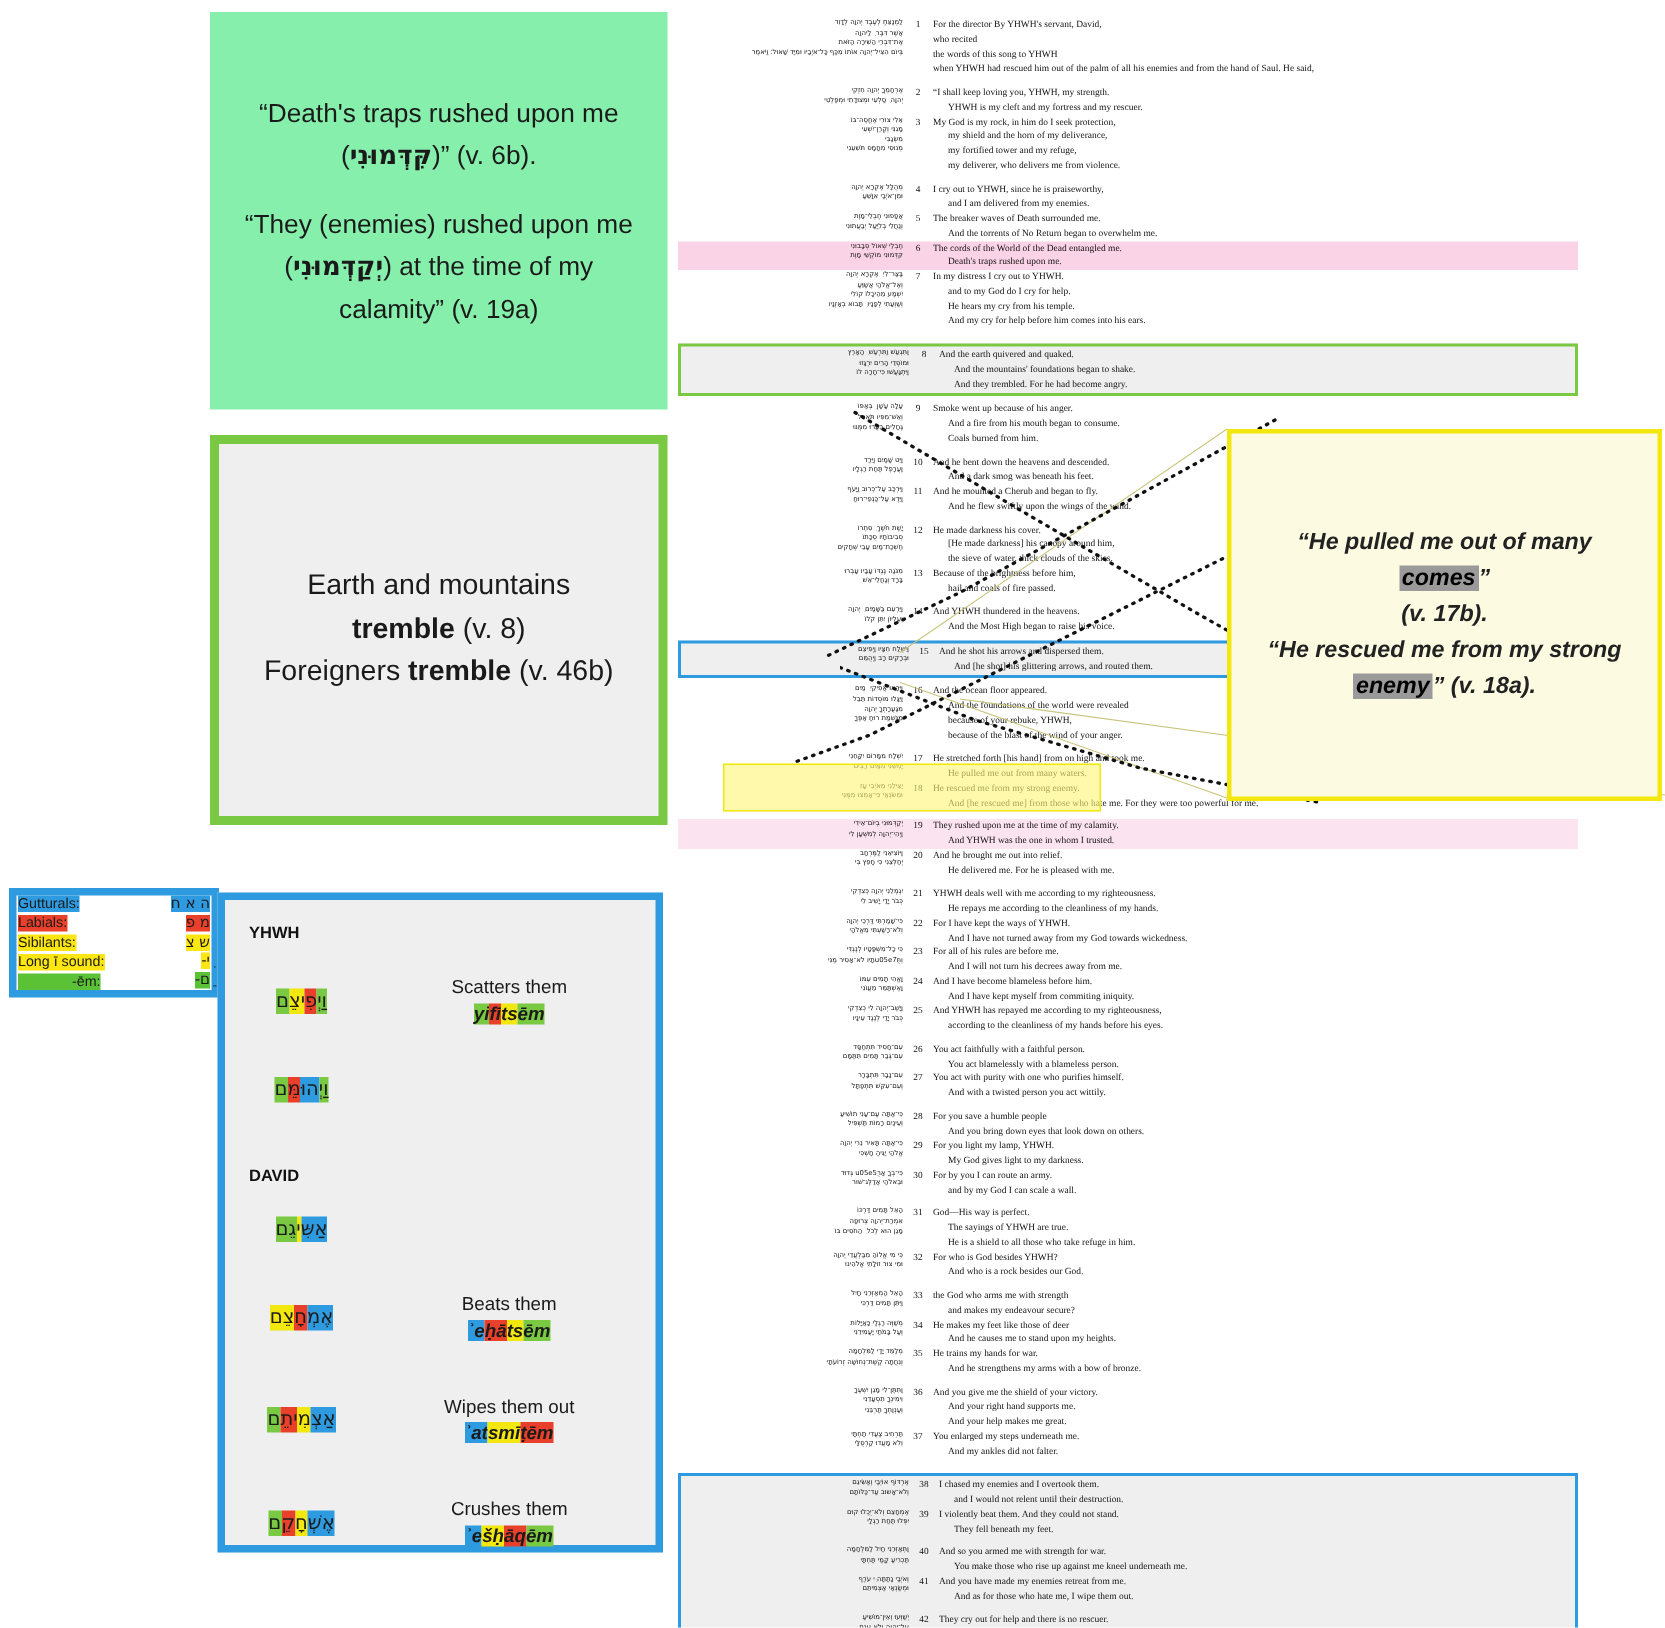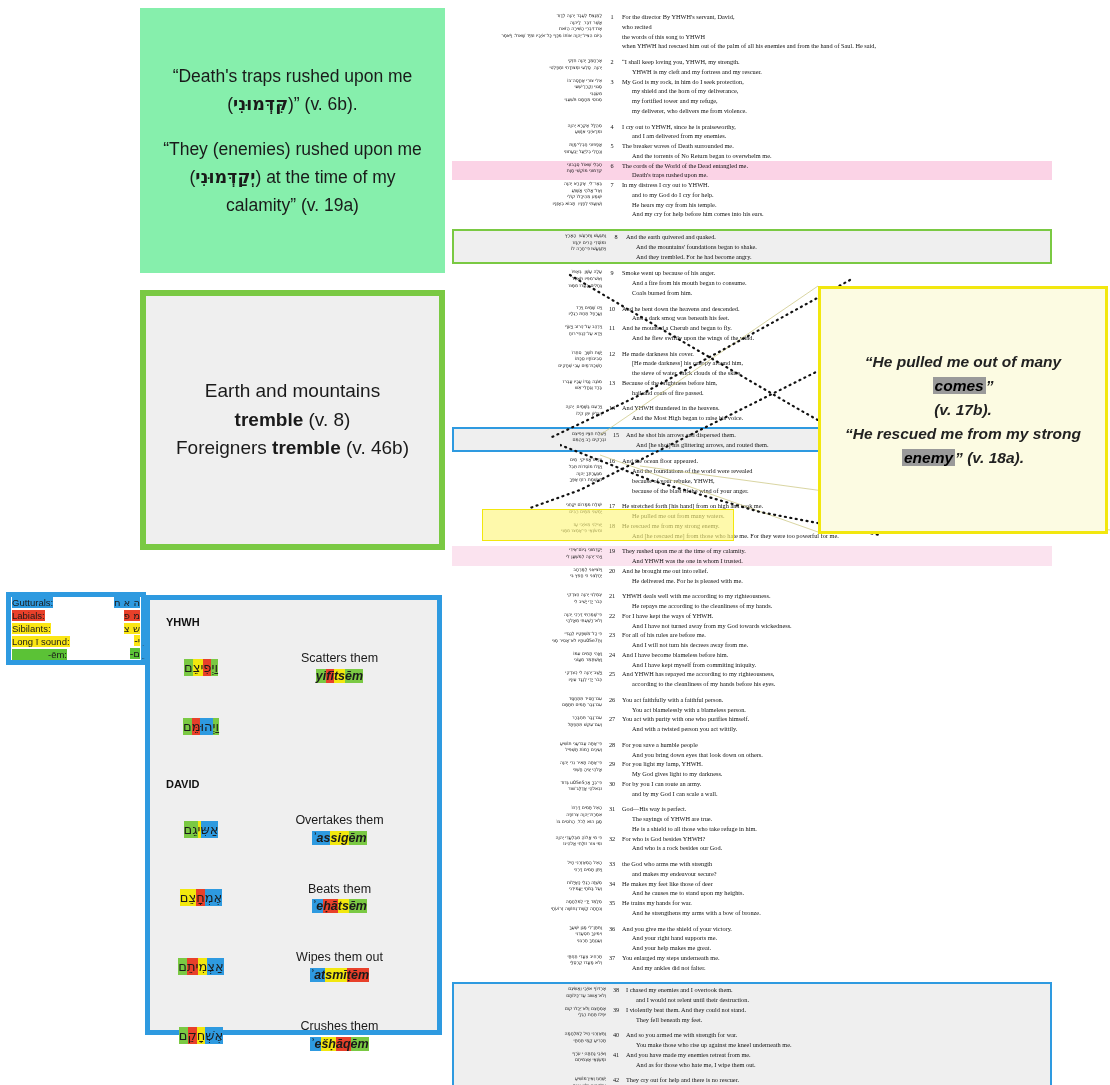--- a/index.html
+++ b/index.html
@@ -180,21 +180,20 @@
         <div class="verb-en"><div>Scatters them</div><div class="trans"><span style="background: rgb(122, 201, 67);">yi</span><span style="background: rgb(232, 64, 42);">fī</span><span style="background: rgb(242, 231, 14);">ts</span><span style="background: rgb(122, 201, 67);">ēm</span></div></div>
       </div>
       <div class="verb-row" style="margin-bottom: 34px;">
         <div class="verb-heb"><span style="background: rgb(122, 201, 67);">וַי</span><span style="background: rgb(46, 154, 224);">ְהו</span><span style="background: rgb(232, 64, 42);">ּמּ</span><span style="background: rgb(122, 201, 67);">ֵם</span></div>
       </div>
     </div>
   <div class="actor-title" style="margin-top:44px;">DAVID</div>
   <div id="david-verbs" style="margin-top:22px;">
       <div class="verb-row" style="margin-bottom: 34px;">
         <div class="verb-heb"><span style="background: rgb(46, 154, 224);">אַש</span><span style="background: rgb(242, 231, 14);">ִּי</span><span style="background: rgb(122, 201, 67);">גֵם</span></div>
-        <div class="verb-en"><div>Overtakes them</div><div class="trans"><span style="background: rgb(46, 154, 224);">ʾas</span><span style="background: rgb(242, 231, 14);">sig</span><span style="background: rgb(122, 201, 67);">ēm</span></div></div>
       </div>
       <div class="verb-row" style="margin-bottom: 34px;">
         <div class="verb-heb"><span style="background: rgb(46, 154, 224);">אֶמ</span><span style="background: rgb(232, 64, 42);">ְחָ</span><span style="background: rgb(242, 231, 14);">צֵם</span></div>
         <div class="verb-en"><div>Beats them</div><div class="trans"><span style="background: rgb(46, 154, 224);">ʾe</span><span style="background: rgb(232, 64, 42);">ḥā</span><span style="background: rgb(242, 231, 14);">ts</span><span style="background: rgb(122, 201, 67);">ēm</span></div></div>
       </div>
       <div class="verb-row" style="margin-bottom: 34px;">
         <div class="verb-heb"><span style="background: rgb(46, 154, 224);">אַצ</span><span style="background: rgb(242, 231, 14);">ְמִ</span><span style="background: rgb(232, 64, 42);">יתֵ</span><span style="background: rgb(122, 201, 67);">ם</span></div>
         <div class="verb-en"><div>Wipes them out</div><div class="trans"><span style="background: rgb(46, 154, 224);">ʾat</span><span style="background: rgb(242, 231, 14);">smī</span><span style="background: rgb(232, 64, 42);">ṭēm</span></div></div>
       </div>
       <div class="verb-row" style="margin-bottom: 34px;">

